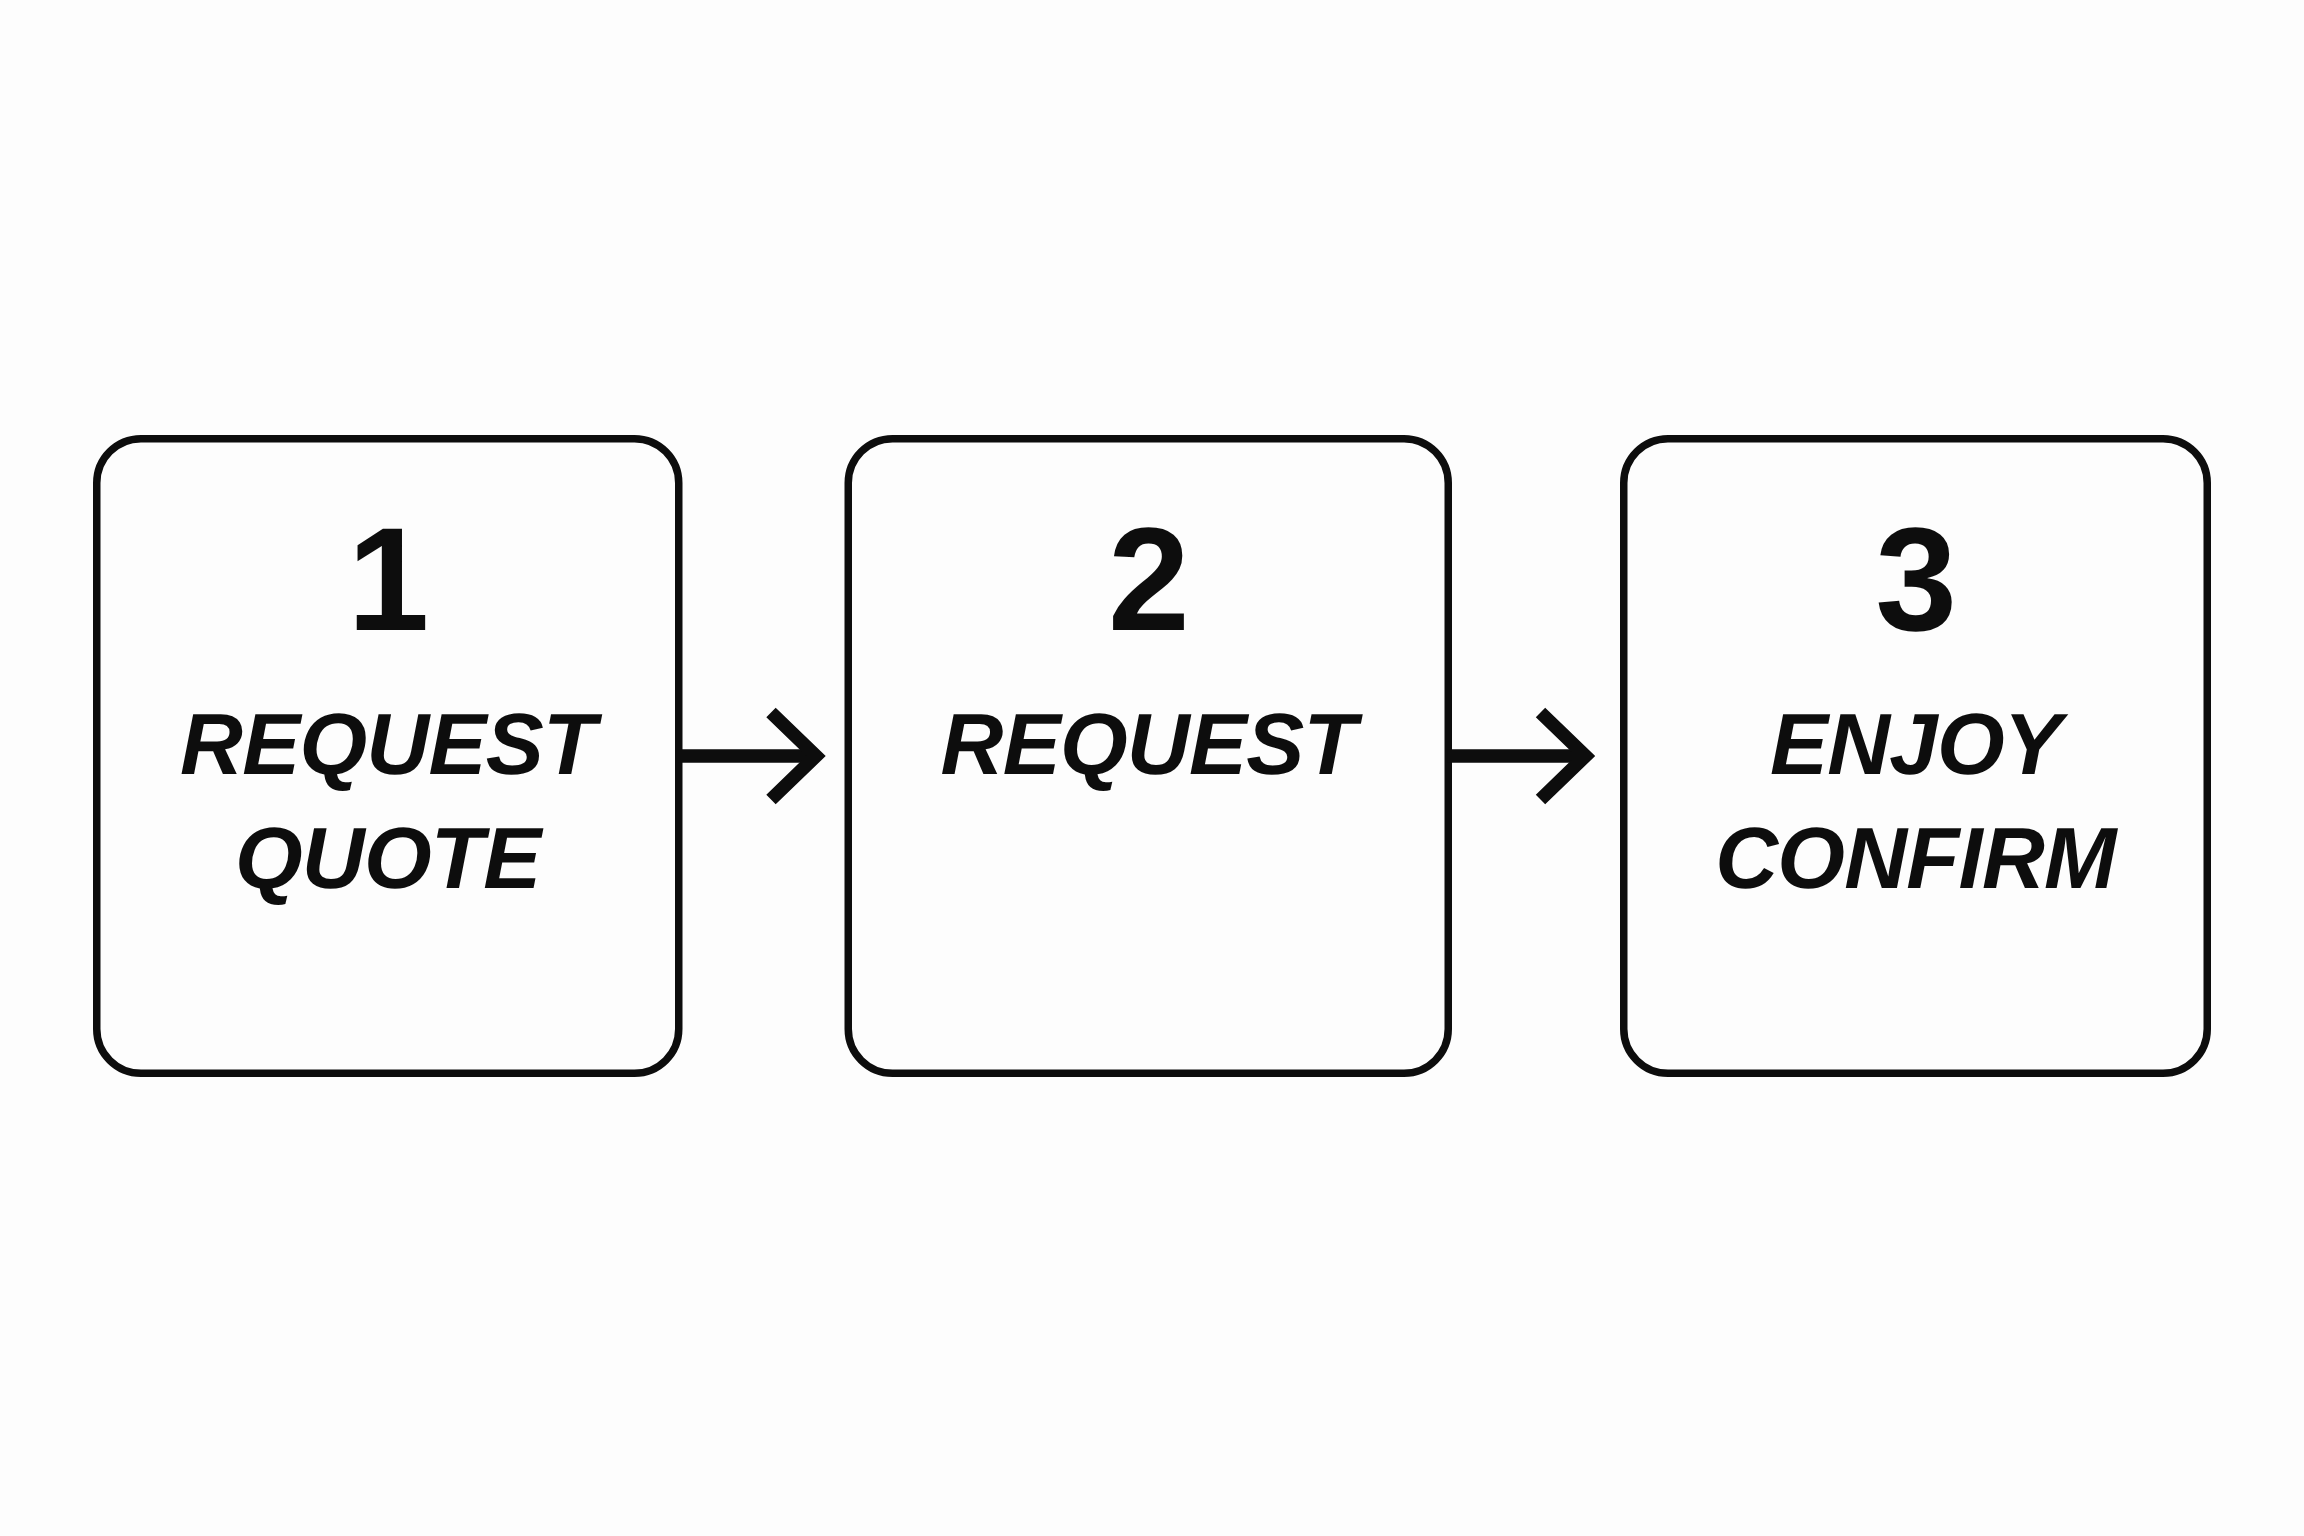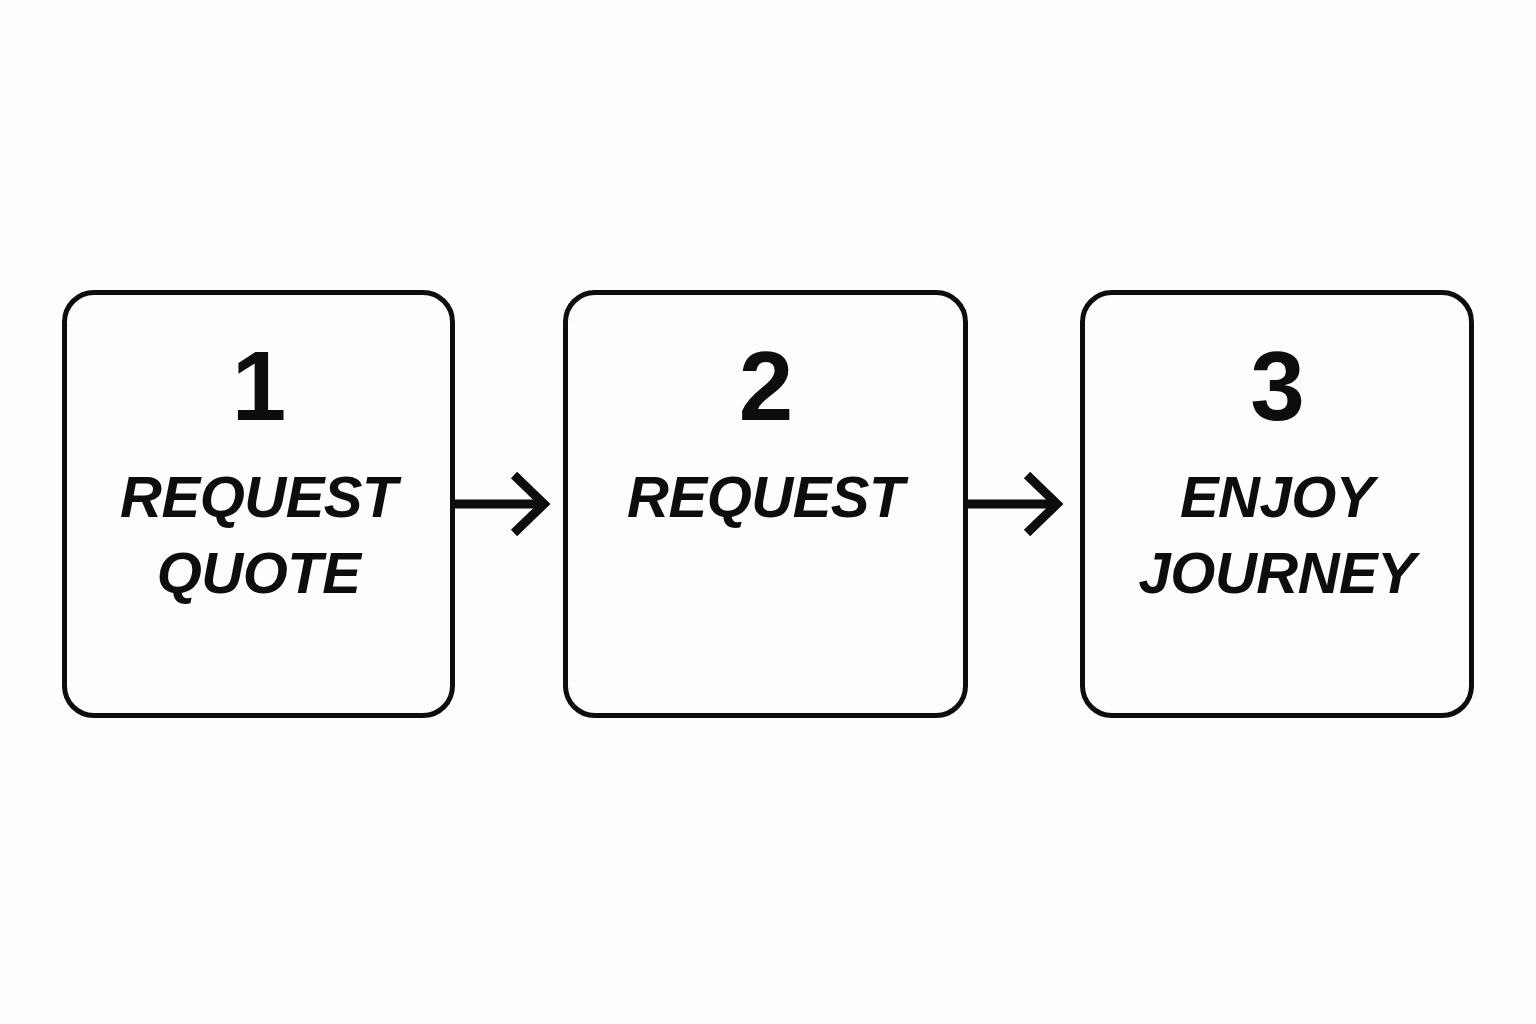--- a/index.html
+++ b/index.html
@@ -142,17 +142,17 @@
     <svg viewBox="0 0 100 76" preserveAspectRatio="none">
       <path class="arrow-stroke" d="M 0 38 L 90 38"></path>
       <path class="arrow-head" d="M 62 9 L 92 38 L 62 67"></path>
     </svg>
   </div>
 
   <div class="step-box" id="step-box-3">
     <div class="step-number">3</div>
     <div class="step-label">
       <span class="step-label-line">ENJOY</span>
-      <span class="step-label-line">JOURNEY</span>
+      <span class="step-label-line">CONFIRM</span>
     </div>
   </div>
 
 </div>
 
 </body></html>

